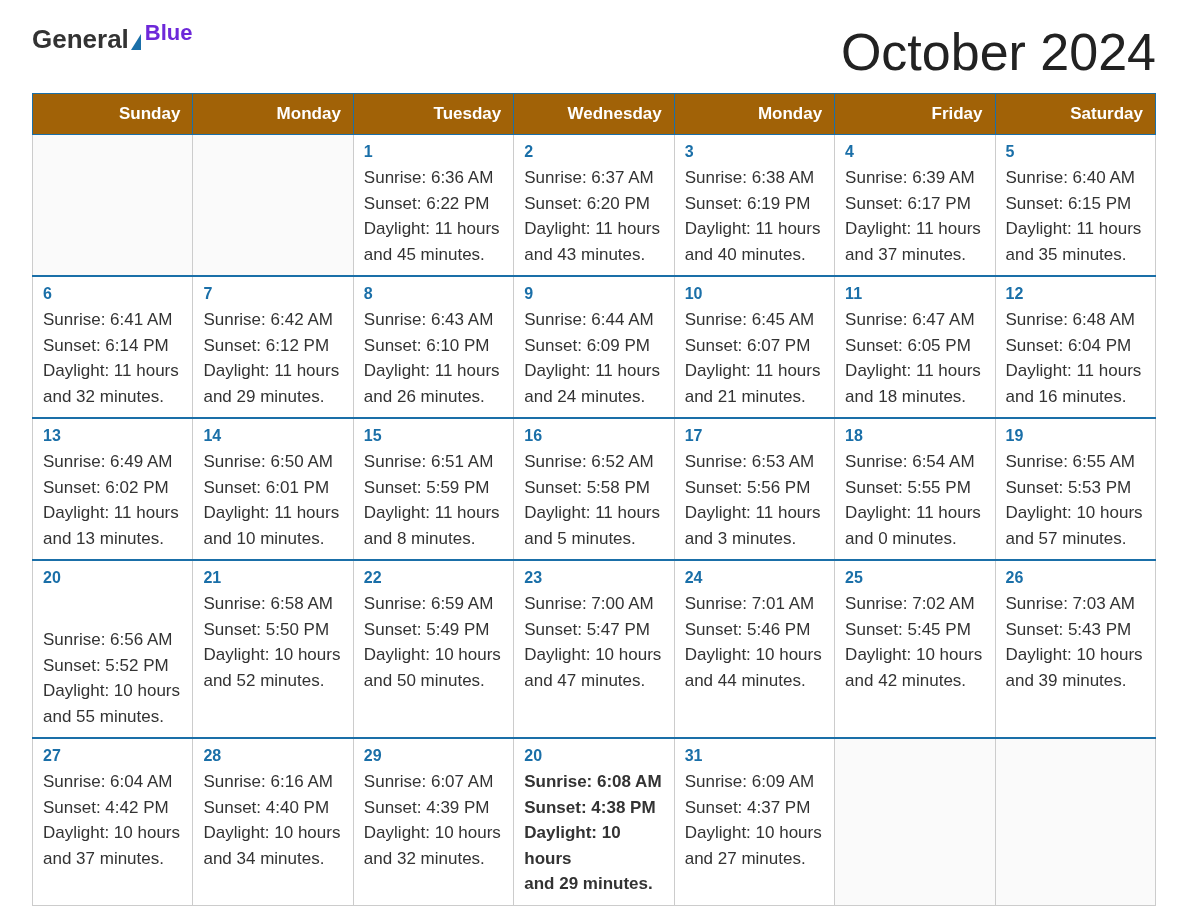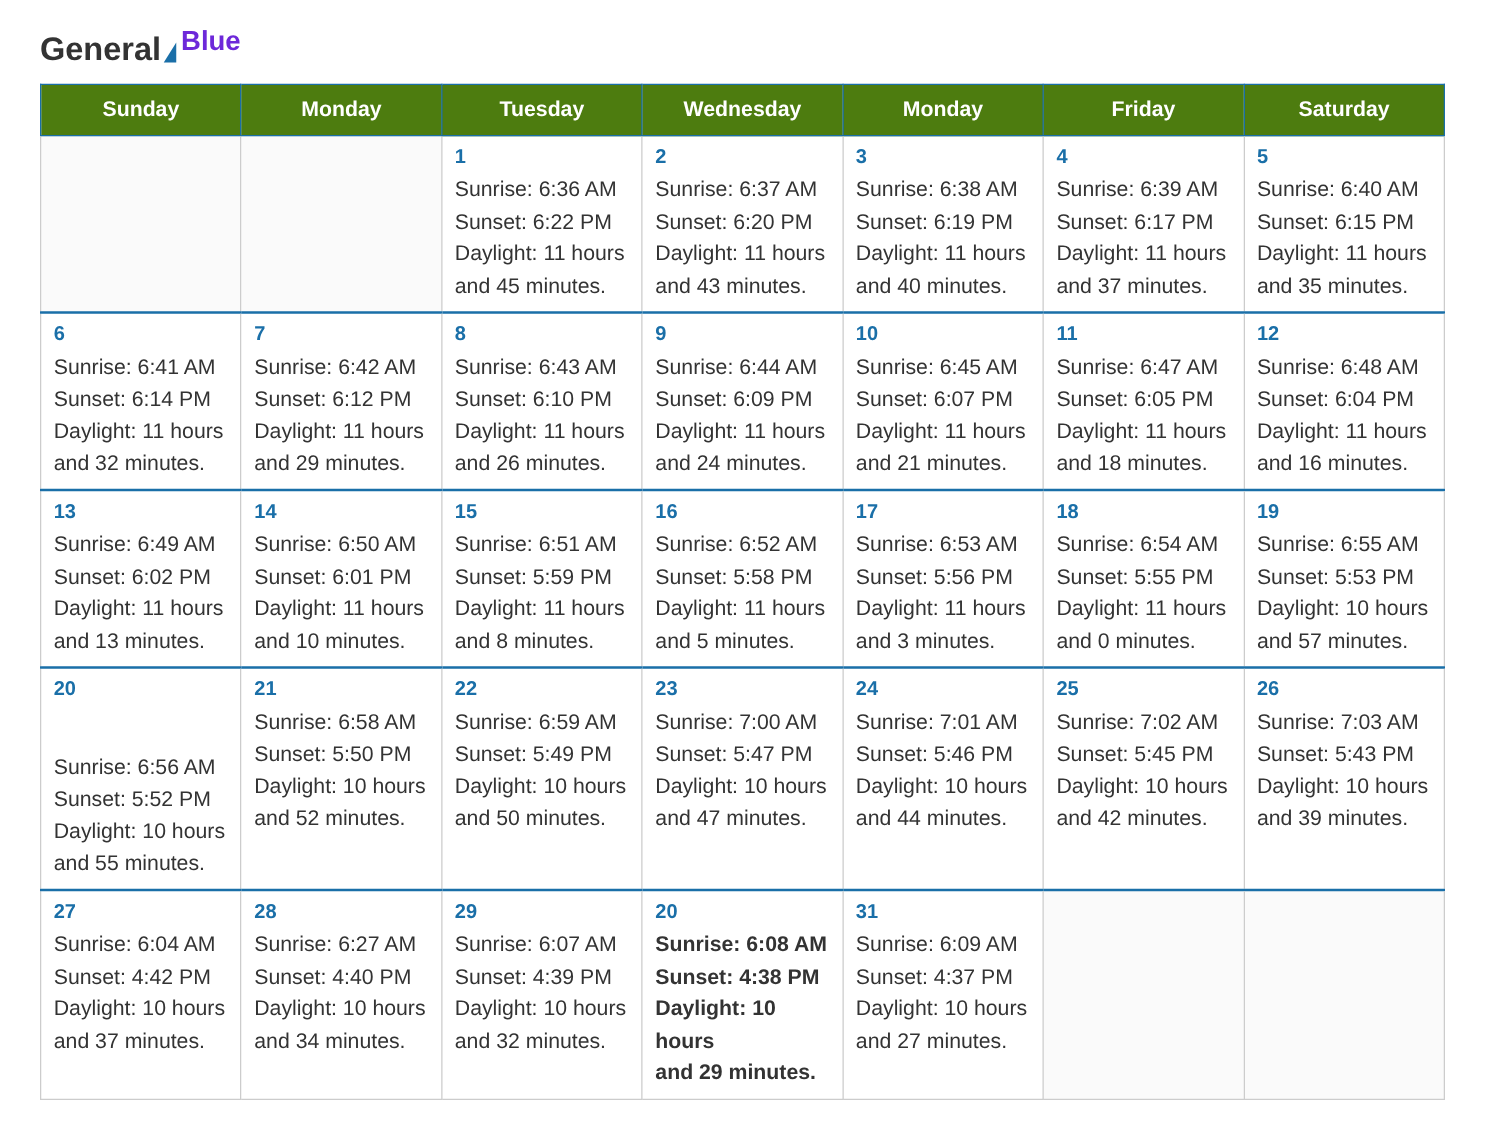--- a/index.html
+++ b/index.html
@@ -59,26 +59,26 @@
       font-size: 22px;
       color: #444;
       margin-top: 4px;
     }
     .calendar {
       width: 100%;
       border-collapse: collapse;
       margin-top: 12px;
     }
     .calendar th {
-      background-color: #4d7c0f;
+      background-color: #a16207;
       color: #fff;
       font-size: 17px;
       font-weight: bold;
       padding: 10px 12px;
-      text-align: center;
+      text-align: right;
       border: 1px solid #1a6fa8;
     }
     .calendar td {
       vertical-align: top;
       border: 1px solid #ccc;
       padding: 8px 10px;
       width: calc(100% / 7);
       min-height: 100px;
       font-size: 13.5px;
       color: #333;
@@ -108,20 +108,21 @@
 <div class="header-row">
   <div class="logo">
     <div class="logo-text">
       <span class="logo-general">General</span>
       <span class="logo-triangle"></span>
       <span></span>
     </div>
     <span class="logo-blue">Blue</span>
   </div>
   <div class="title-block">
+    <div class="month-title">October 2024</div>
   </div>
 </div>
 
 <table class="calendar">
   <thead>
     <tr>
     <th>Sunday</th>
         <th>Monday</th>
         <th>Tuesday</th>
         <th>Wednesday</th>
@@ -326,21 +327,21 @@
       <tr class="row-divider">
         <td>
           <span class="day-number">27</span>
           <div class="day-info" style="white-space: pre-line;">Sunrise: 6:04 AM
 Sunset: 4:42 PM
 Daylight: 10 hours
 and 37 minutes.</div>
         </td>
         <td>
           <span class="day-number">28</span>
-          <div class="day-info" style="white-space: pre-line;">Sunrise: 6:27 AM
+          <div class="day-info" style="white-space: pre-line;">Sunrise: 6:16 AM
 Sunset: 4:40 PM
 Daylight: 10 hours
 and 34 minutes.</div>
         </td>
         <td>
           <span class="day-number">29</span>
           <div class="day-info" style="white-space: pre-line;">Sunrise: 6:07 AM
 Sunset: 4:39 PM
 Daylight: 10 hours
 and 32 minutes.</div>

